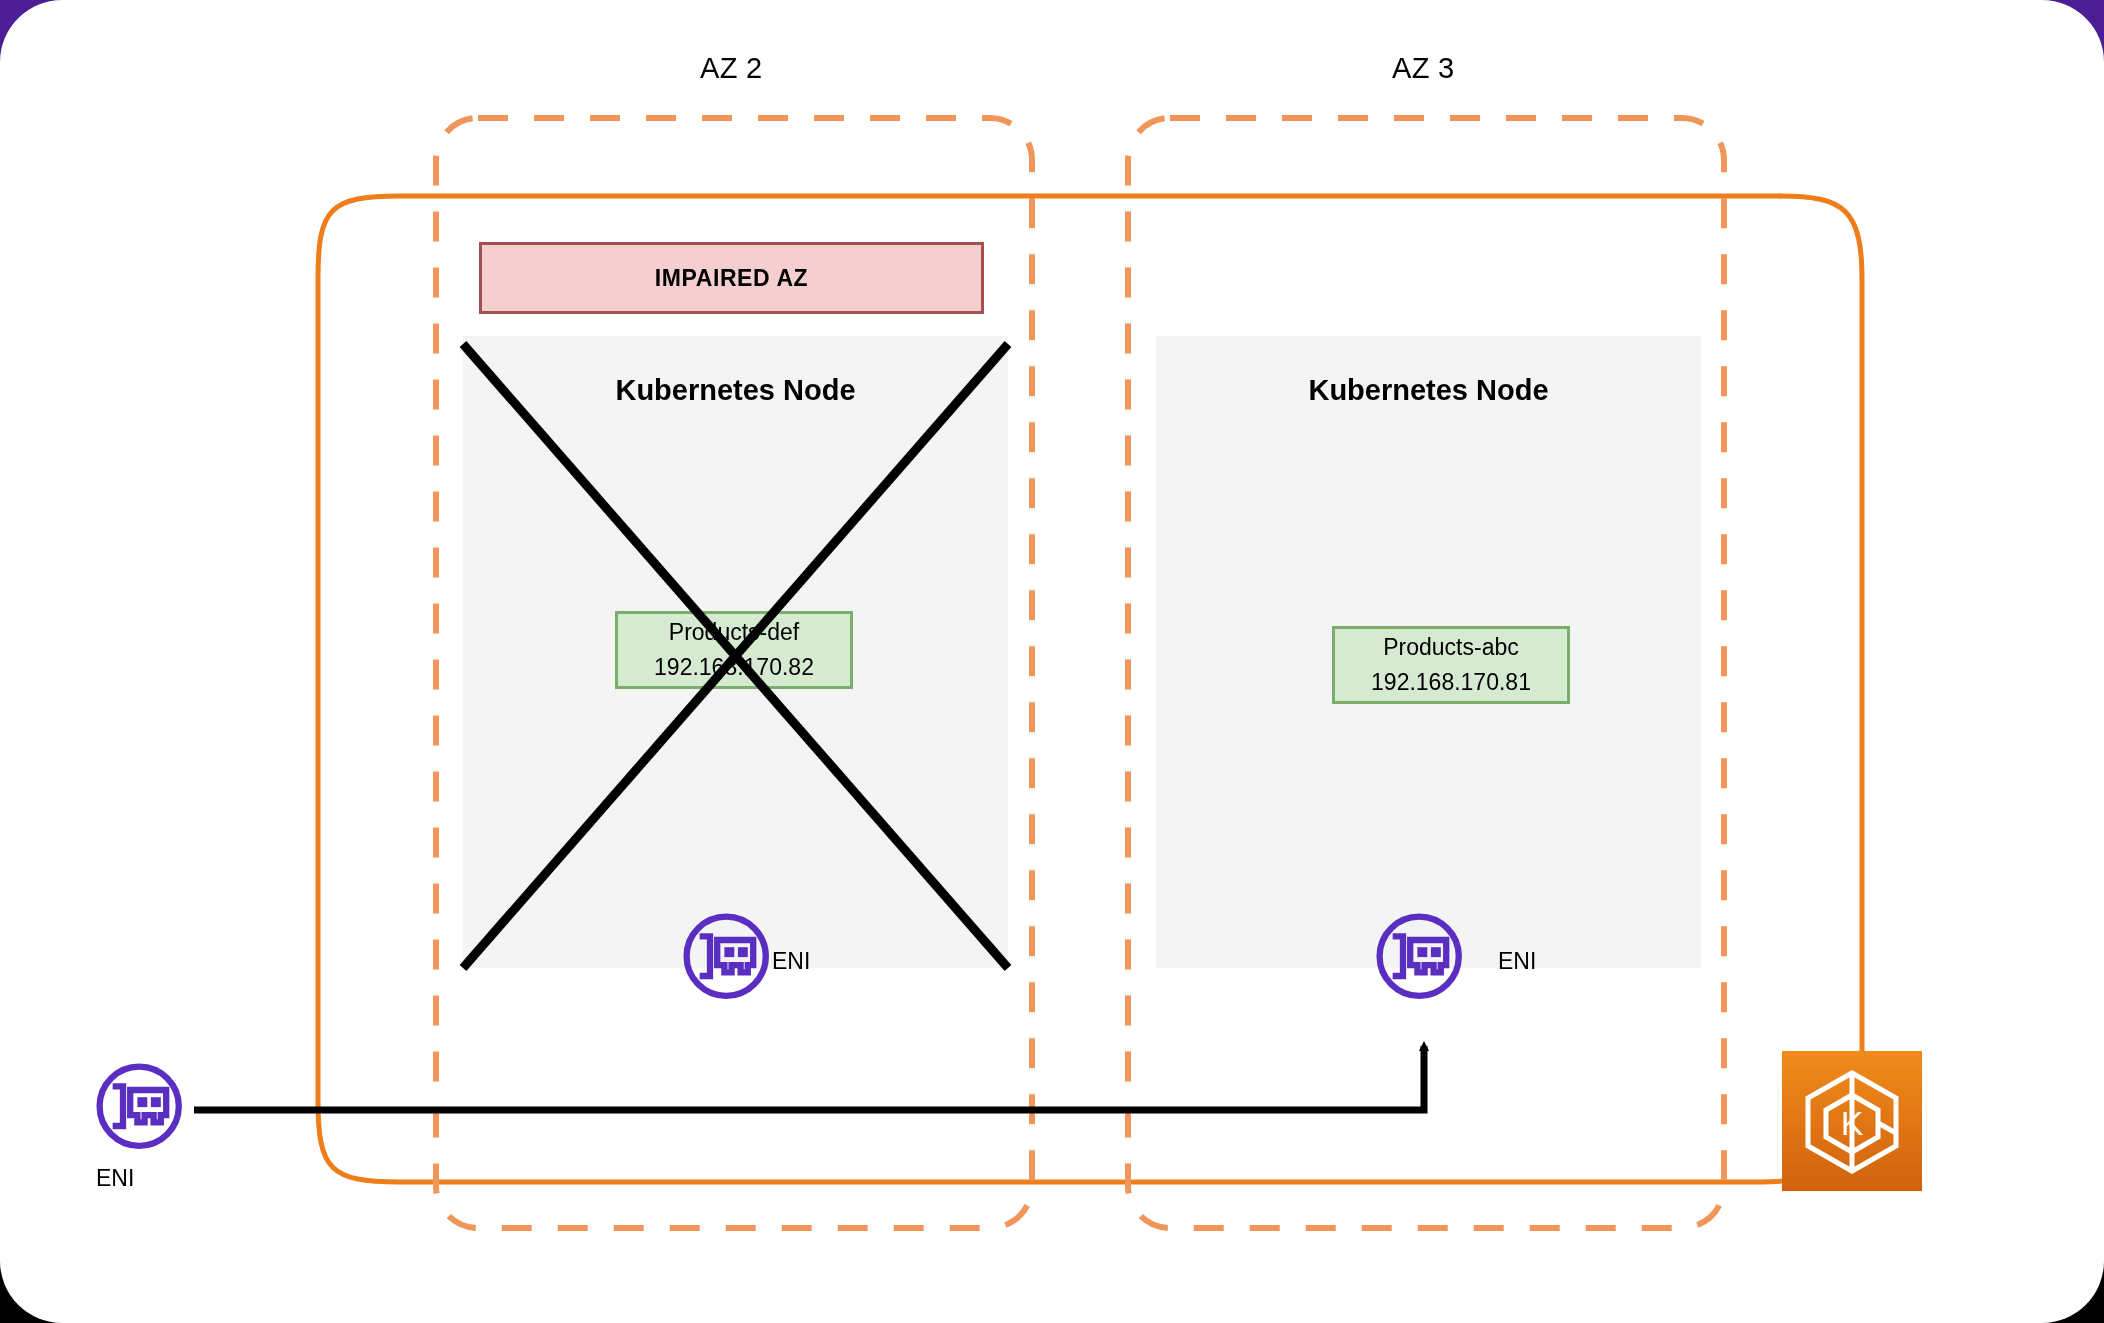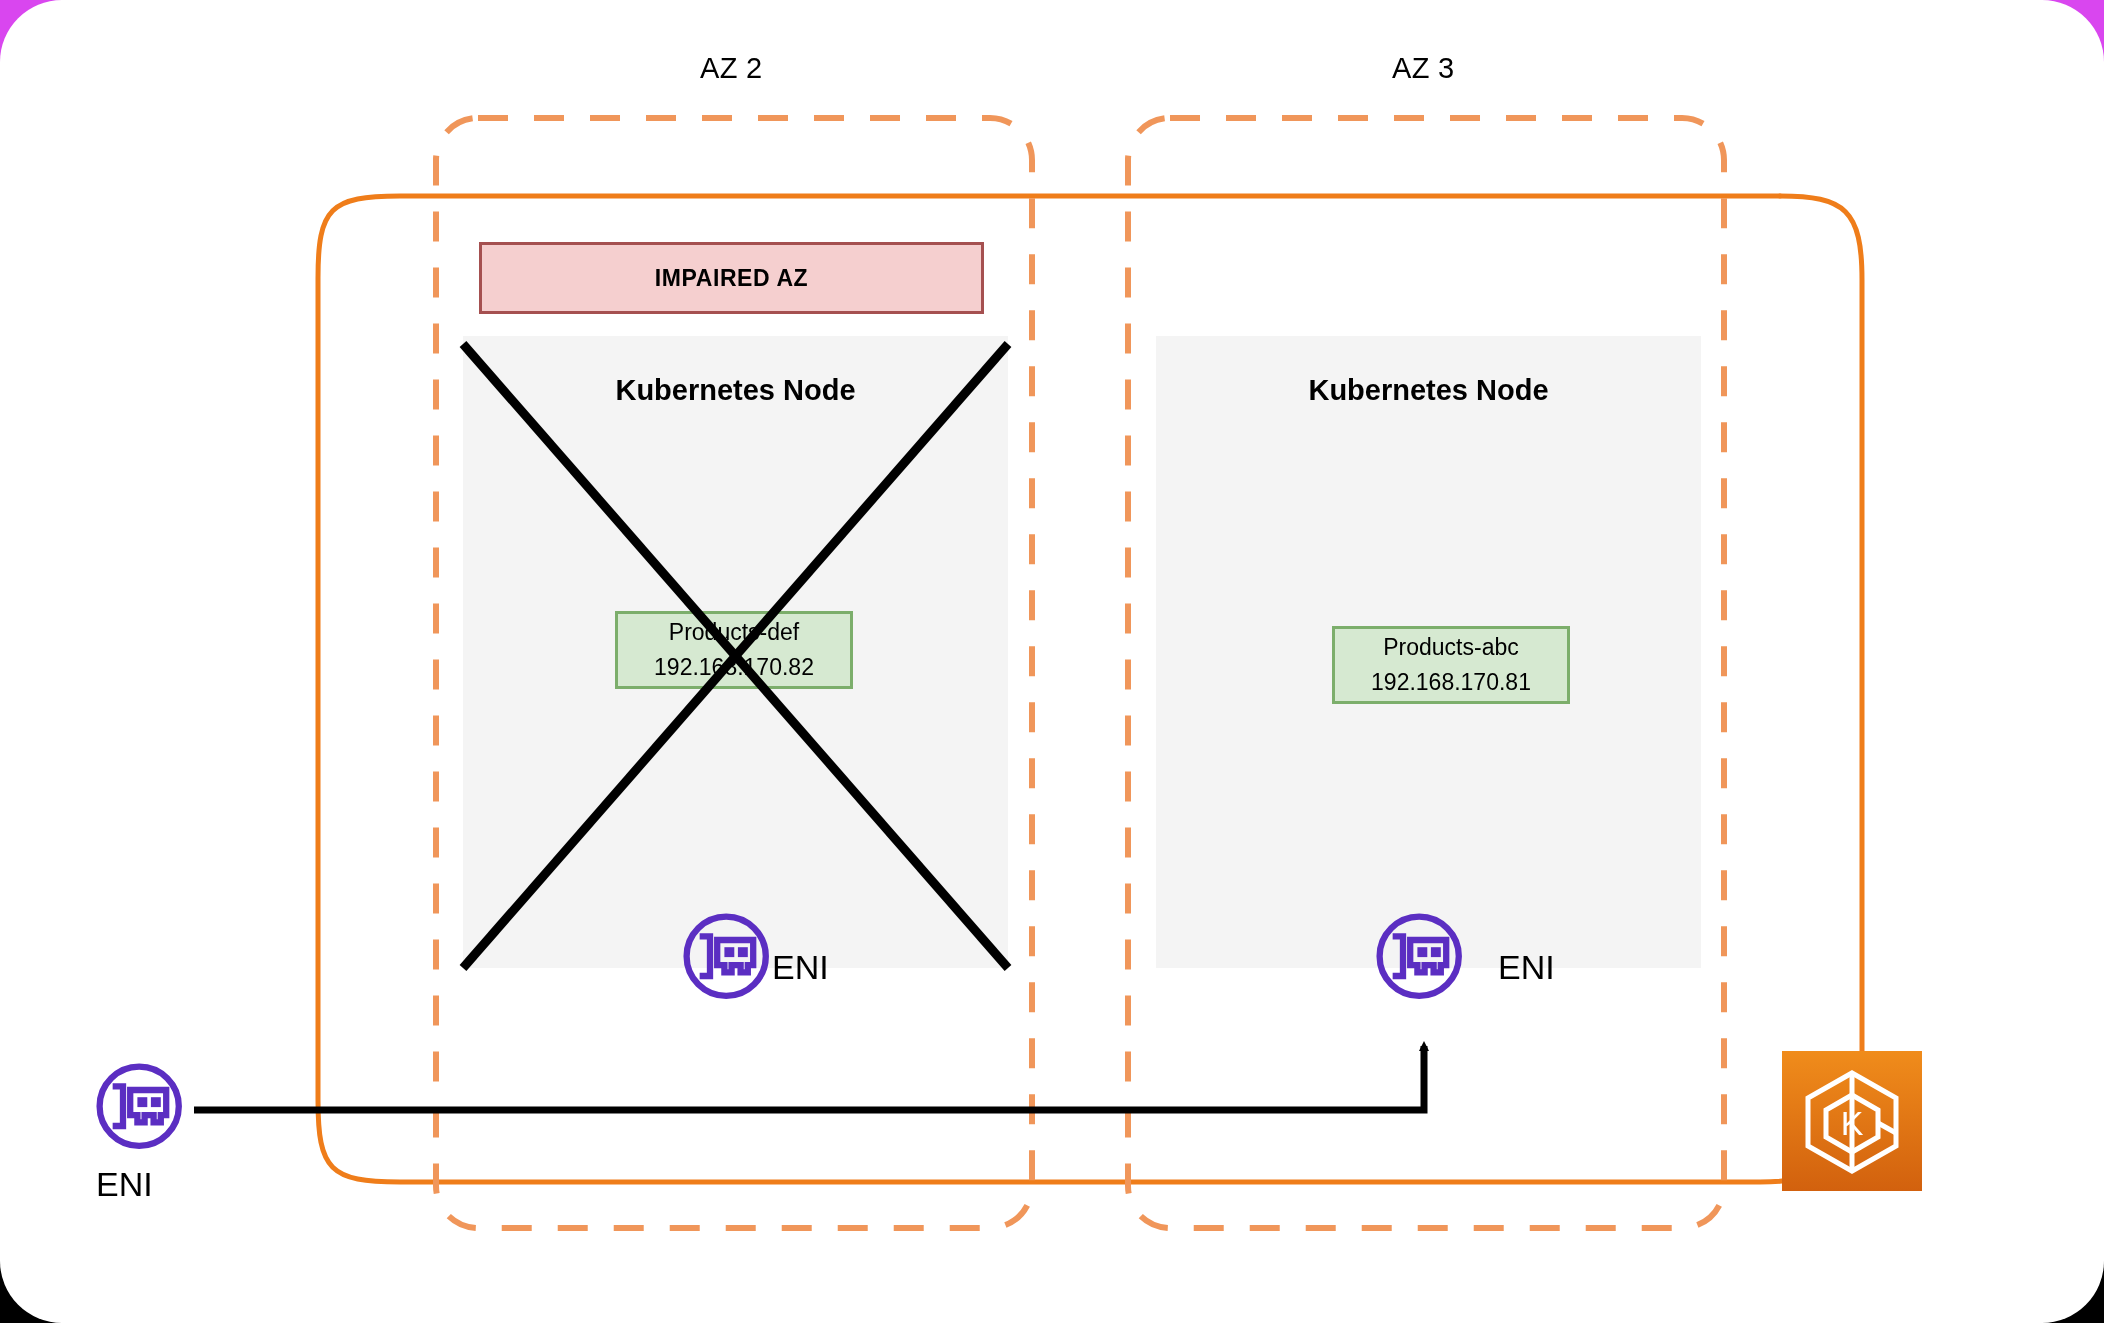--- a/index.html
+++ b/index.html
@@ -10,21 +10,21 @@
   body {
     width: 2104px;
     height: 1323px;
     overflow: hidden;
     font-family: "Liberation Sans", sans-serif;
   }
   #stage {
     position: relative;
     width: 2104px;
     height: 1060px;
-    background: #d946ef;
+    background: #4c1d95;
   }
   #canvas {
     position: absolute;
     left: 0; top: 0;
     width: 2104px;
     height: 1323px;
     background: #ffffff;
     border-radius: 62px;
     overflow: hidden;
   }
@@ -92,21 +92,21 @@
     white-space: nowrap;
     line-height: 1.25;
   }
 
   .eni-group {
     position: absolute;
     display: flex;
     align-items: center;
   }
   .eni-text-right {
-    font-size: 34px;
+    font-size: 23px;
     color: #000000;
     margin-left: 12px;
     white-space: nowrap;
     text-align: center;
   }
 </style>
 </head>
 <body>
 
 <div id="stage">

